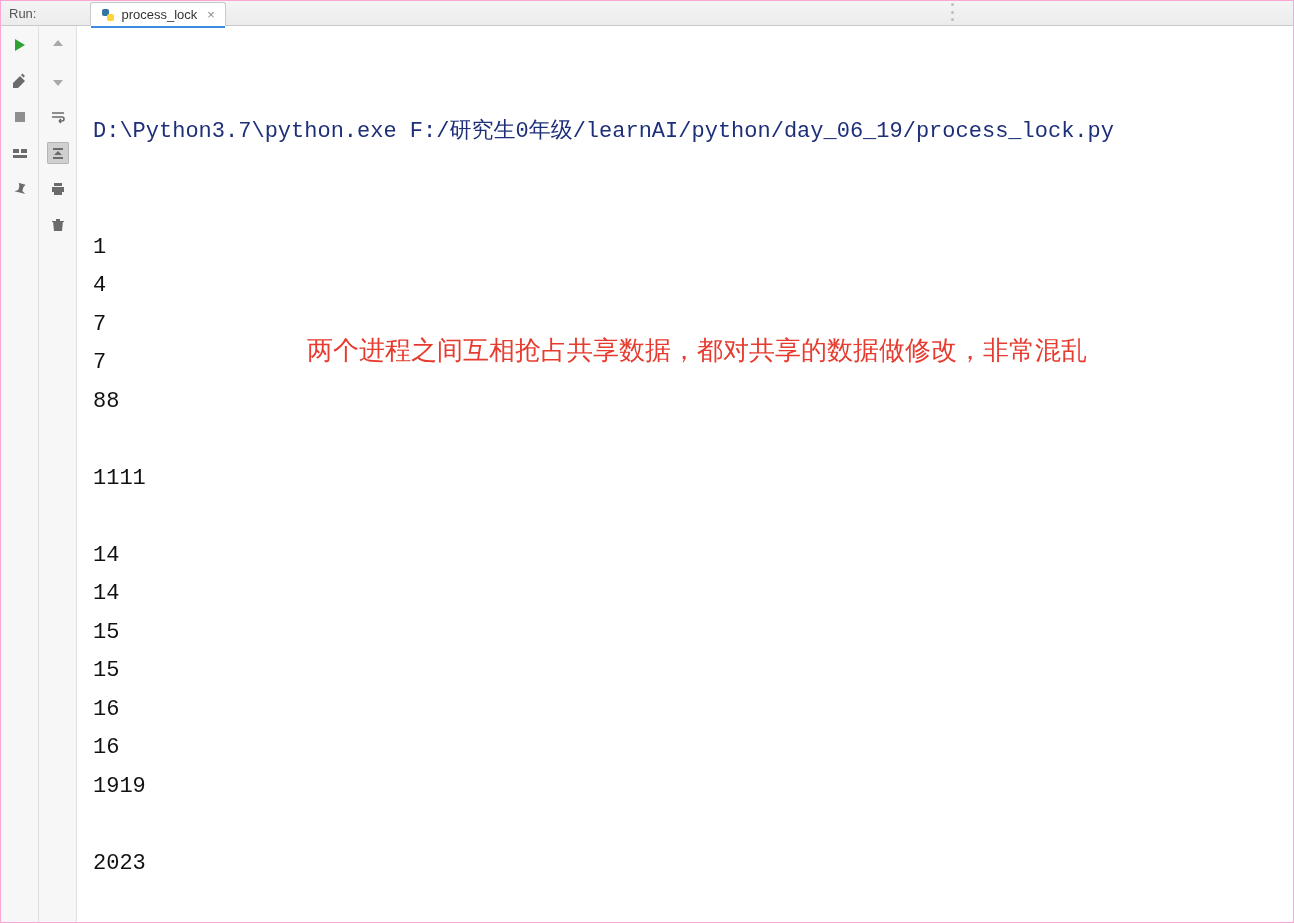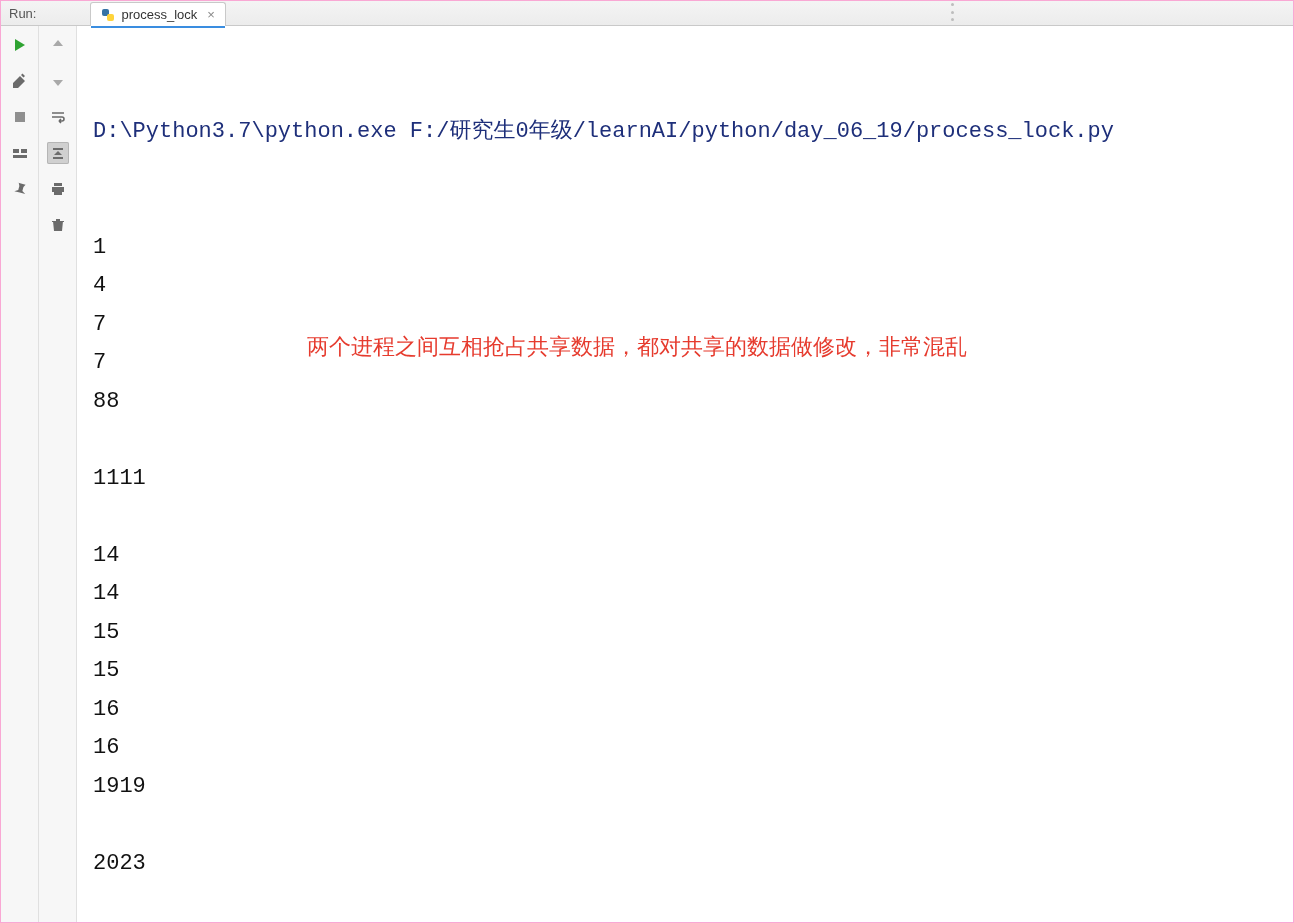--- a/index.html
+++ b/index.html
@@ -121,21 +121,21 @@
   }
   .cmd-line { color:#1e2f7a; font-weight:500; }
   .out-line { color:#111; }
   .blank-line { height: 1.75em; }
 
   .annotation {
     position:absolute;
     top: 302px;
     left: 230px;
     font-family: "Microsoft YaHei", "PingFang SC", sans-serif;
-    font-size: 22px;
+    font-size: 26px;
     font-weight:400;
     color:#e63b2e;
     white-space:nowrap;
   }
 
   
   .split-ind {
     position:absolute;
     top:3px; right:340px;
     width:3px; height:18px;

